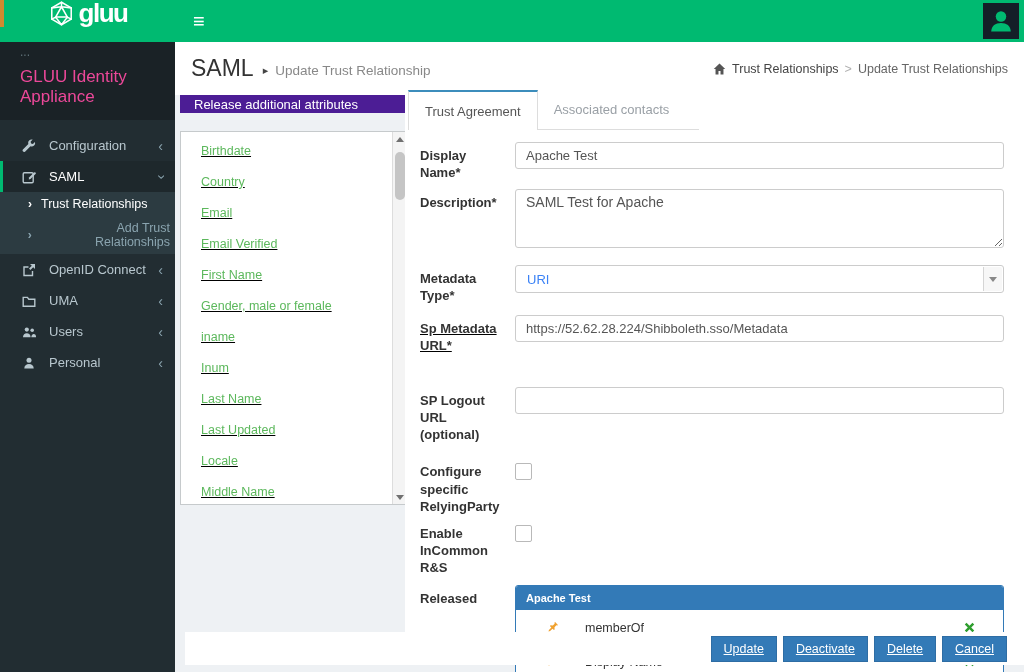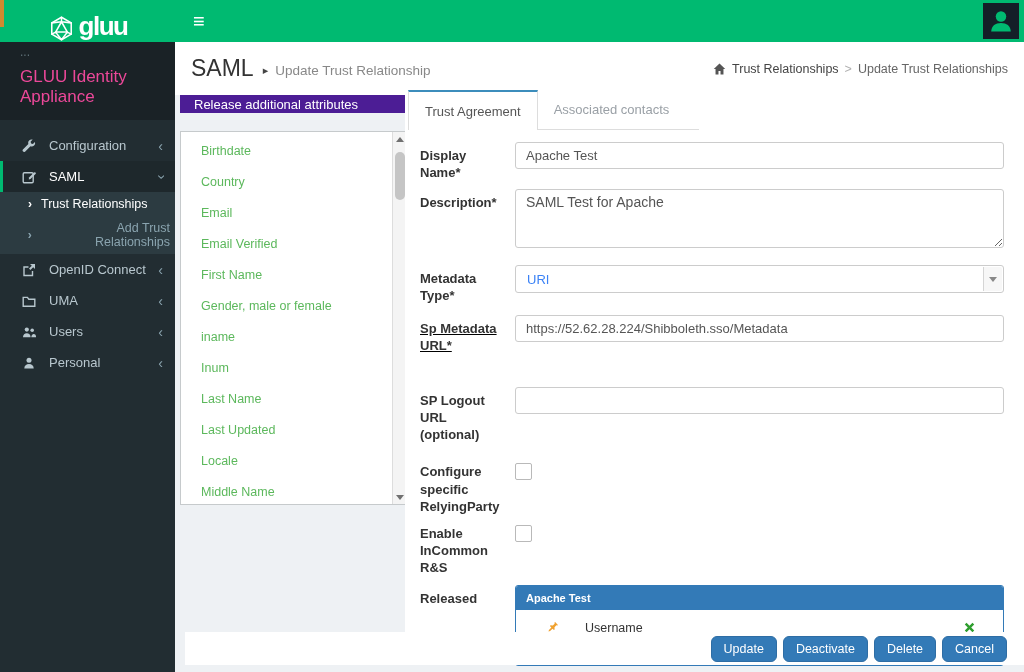--- a/index.html
+++ b/index.html
@@ -5,21 +5,21 @@
   * { box-sizing: border-box; }
   html,body { margin:0; padding:0; }
   body {
     width:1024px; height:672px; overflow:hidden; background:#fff;
     font-family:"Liberation Sans", sans-serif;
     -webkit-font-smoothing:antialiased;
   }
   
   .topbar { height:42px; background:#00ba71; display:flex; align-items:center; position:relative; }
   .artifact { position:absolute; left:0; top:0; width:4px; height:27px; background:#cf8a2f; }
-  .brand { width:175px; height:100%; display:flex; align-items:flex-end; justify-content:center; gap:4px; cursor:pointer; }
+  .brand { width:175px; height:100%; display:flex; align-items:flex-start; justify-content:center; gap:4px; cursor:pointer; }
   .brand-text { color:#fff; font-size:26px; font-weight:bold; letter-spacing:-1.5px; line-height:1; padding-bottom:3px; }
   .hamburger { color:#fff; font-size:20px; margin-left:18px; cursor:pointer; line-height:1; }
   .avatar { position:absolute; right:5px; top:3px; width:36px; height:36px; background:#141f28; display:flex; align-items:center; justify-content:center; cursor:pointer; }
   
   .app { display:flex; height:630px; }
   .sidebar { width:175px; flex-shrink:0; background:#222d32; }
   .side-head { background:#1a2226; padding:6px 0 13px 20px; }
   .side-dots { color:#5f7178; font-size:12px; line-height:8px; }
   .side-title { color:#ec4899; font-size:17px; margin-top:11px; }
   .nav { padding-top:10px;text-align:right; }
@@ -37,21 +37,21 @@
   .page-head { position:absolute; left:0; right:0; top:0; height:53px; background:#fff; display:flex; align-items:center; padding:0 16px; }
   .pg-title { font-size:23px; color:#333; }
   .pg-sep { color:#444; font-size:11px; margin:4px 7px 0 9px; }
   .pg-sub { font-size:13.5px; color:#888; margin-top:4px; }
   .crumbs { margin-left:auto; display:flex; align-items:center; gap:6px; font-size:12.5px; }
   .crumb1 { color:#444; cursor:pointer; }
   .crumb-sep { color:#b0b0b0; }
   .crumb2 { color:#666; cursor:pointer; }
   
   .attr-head { position:absolute; left:5px; top:53px; width:228px; height:18px; background:#4c1d95; color:#fff; font-size:13px; font-weight:normal; display:flex; align-items:center; padding:0 14px; }
-  .attr-list { position:absolute; left:5px; top:89px; width:228px; height:374px; background:#fff; border:1px solid #c6cacc; }
+  .attr-list { position:absolute; left:5px; top:89px; width:228px; height:374px; background:#fff; border:1px solid #c6cacc;text-decoration:underline; }
   .attr-items { padding-top:4px; }
   .attr-link { display:block; height:31px; line-height:31px; padding-left:20px; color:#5cb85c; font-size:12.5px; cursor:pointer; }
   .scrollbar { position:absolute; right:0; top:0; bottom:0; width:15px; background:#f4f4f4; border-left:1px solid #ddd; }
   .sb-btn { position:absolute; left:0; right:0; height:14px; display:flex; align-items:center; justify-content:center; cursor:pointer; }
   .sb-btn.top { top:0; } .sb-btn.bottom { bottom:0; }
   .tri-up { width:0; height:0; border-left:4px solid transparent; border-right:4px solid transparent; border-bottom:5px solid #707070; }
   .tri-down { width:0; height:0; border-left:4px solid transparent; border-right:4px solid transparent; border-top:5px solid #707070; }
   .sb-thumb { position:absolute; top:20px; left:2px; width:10px; height:48px; background:#c5c5c5; border-radius:5px; cursor:pointer; }
   
   .form-panel { position:absolute; left:230px; top:48px; right:0; height:542px; background:#fff; }
@@ -75,21 +75,21 @@
   
   .rel-panel { border:1px solid #337ab7; border-radius:3px; overflow:hidden; }
   .rel-head { background:#337ab7; color:#fff; font-size:11px; font-weight:bold; padding:6px 10px; }
   .rel-body { background:#fff; padding:9px 0 12px 0; }
   .rel-row { display:flex; align-items:center; height:17px; font-size:12.5px; color:#333; }
   .rel-pin { margin-left:30px; width:13px; display:flex; }
   .rel-name { margin-left:26px; flex:1; }
   .rel-x { margin-right:28px; display:flex; cursor:pointer; }
   
   .btn-bar { position:absolute; left:10px; right:0; top:590px; height:33px; background:#fff; display:flex; align-items:center; justify-content:flex-end; gap:6px; padding-right:17px; }
-  .btn { background:#337ab7; border:1px solid #2e6da4; color:#fff; font-size:12.5px; padding:5px 12px; border-radius:6px; cursor:pointer; font-family:inherit; }
+  .btn { background:#337ab7; border:1px solid #2e6da4; color:#fff; font-size:12.5px; padding:5px 12px; border-radius:0; cursor:pointer; font-family:inherit;text-decoration:underline; }
 </style>
 </head>
 <body>
 
 <div class="topbar">
   <div class="artifact"></div>
   <div class="brand">
     <span style="display:inline-flex;">
       <svg width="27" height="27" viewBox="0 0 30 30" fill="none" stroke="#fff" stroke-width="1.7" stroke-linejoin="round" stroke-linecap="round">
         <path d="M15 2.5 25.8 8.75v12.5L15 27.5 4.2 21.25V8.75z"></path>
@@ -293,20 +293,33 @@
           <div class="fctl"><input type="checkbox" class="checkbox" style=""></div>
         </div>
 
         <div class="frow">
           <div class="flabel">Released</div>
           <div class="fctl">
             <div class="rel-panel">
               <div class="rel-head">Apache Test</div>
               <div class="rel-body">
 
+                <div class="rel-row">
+                  <span class="rel-pin">
+                    <svg width="13" height="13" viewBox="0 0 16 16">
+                        <path transform="rotate(45 8 8)" fill="#f0a12f" d="M5.5 1h5v1l-1 .8V6l2 1.8V9H9v4.2L8 15l-1-1.8V9H4.5V7.8l2-1.8V2.8l-1-.8z"></path>
+                      </svg>
+                  </span>
+                  <span class="rel-name">memberOf</span>
+                  <span class="rel-x">
+                    <svg width="11" height="11" viewBox="0 0 14 14">
+                        <path fill="#2f9e2f" d="M1 3.2 3.2 1 7 4.8 10.8 1 13 3.2 9.2 7l3.8 3.8-2.2 2.2L7 9.2 3.2 13 1 10.8 4.8 7z"></path>
+                      </svg>
+                  </span>
+                </div>
 
                 <div class="rel-row">
                   <span class="rel-pin">
                     <svg width="13" height="13" viewBox="0 0 16 16">
                         <path transform="rotate(45 8 8)" fill="#f0a12f" d="M5.5 1h5v1l-1 .8V6l2 1.8V9H9v4.2L8 15l-1-1.8V9H4.5V7.8l2-1.8V2.8l-1-.8z"></path>
                       </svg>
                   </span>
                   <span class="rel-name">Username</span>
                   <span class="rel-x">
                     <svg width="11" height="11" viewBox="0 0 14 14">

